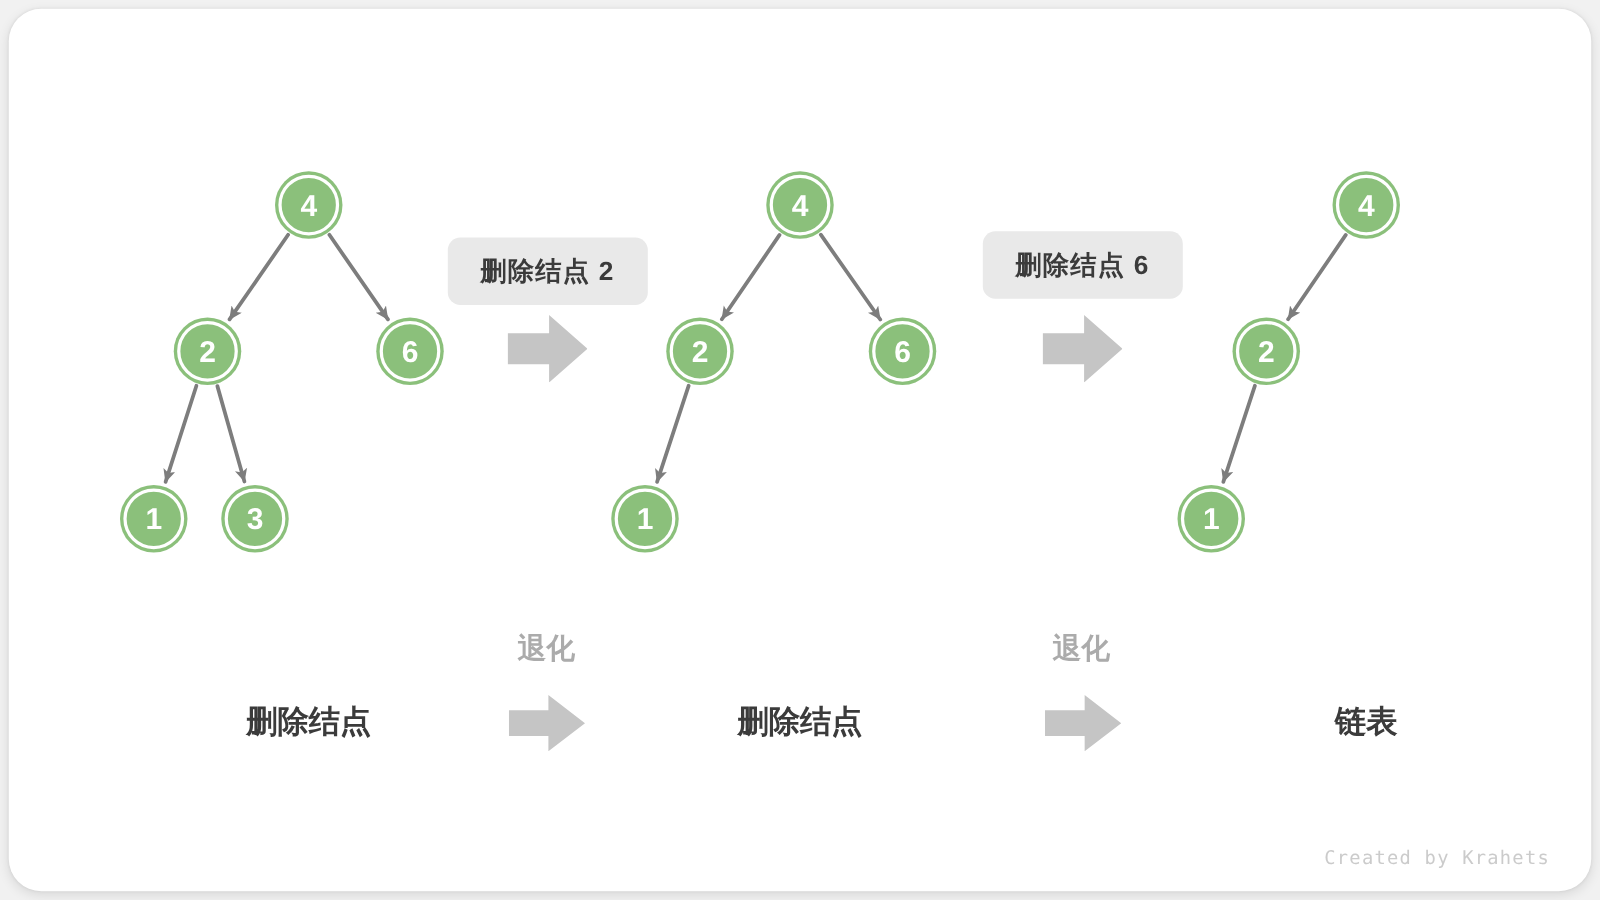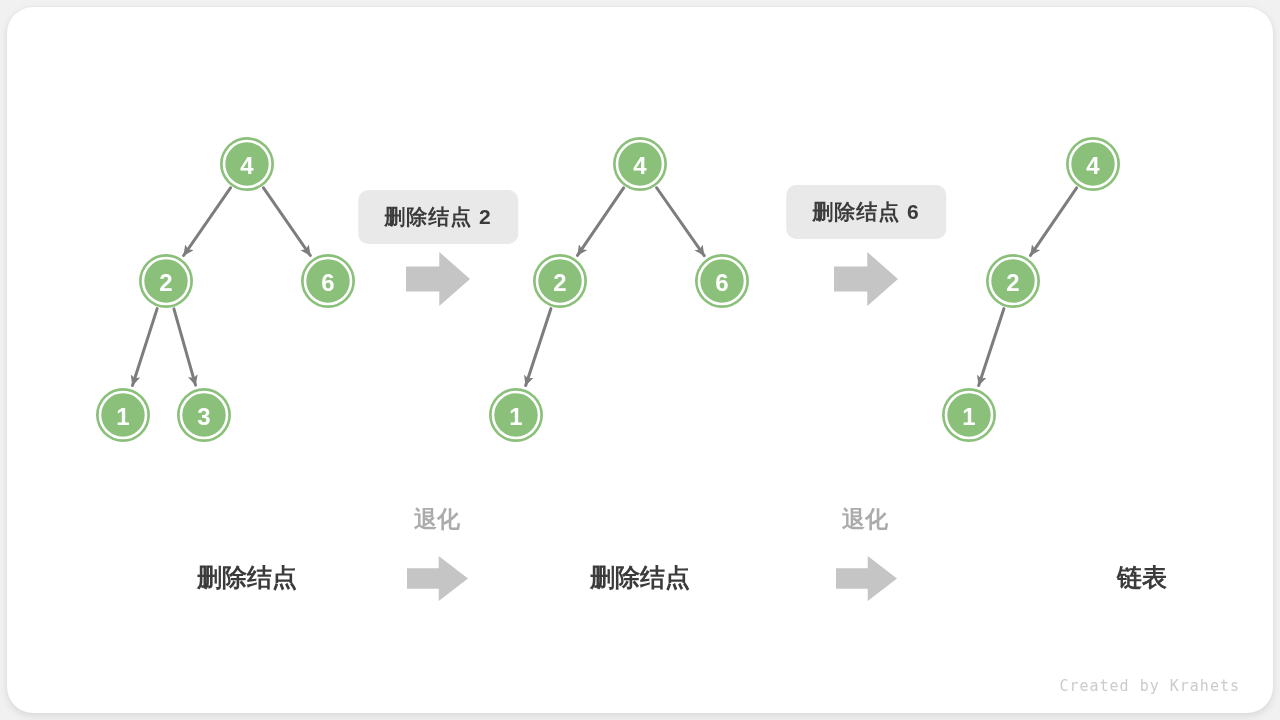--- a/index.html
+++ b/index.html
@@ -34,21 +34,21 @@
   .arrow-bottom-1{left:407px;top:556px;width:61px;height:45px;}
   .arrow-bottom-2{left:836px;top:556px;width:61px;height:45px;}
   .degrade{position:absolute;transform:translate(-50%,-50%);color:var(--degrade-text);
            font-weight:bold;font-size:23px;white-space:nowrap;}
   .degrade-1{left:437px;top:519px;}
   .degrade-2{left:865px;top:519px;}
   .stage{position:absolute;transform:translate(-50%,-50%);color:var(--stage-text);
          font-weight:bold;font-size:25px;white-space:nowrap;}
   .stage-1{left:247px;top:577px;}
   .stage-2{left:640px;top:577px;}
-  .stage-3{left:1142px;top:577px;}
+  .stage-3{left:1093px;top:577px;}
   .credit{position:absolute;right:40px;top:677px;color:var(--credit-text);
           font-family:"DejaVu Sans Mono",monospace;font-size:15px;letter-spacing:1px;margin-left:33px;}
 </style>
 </head>
 <body>
 
 <div class="page">
   <div class="card"></div>
 
   <svg id="diagram-svg" viewBox="0 0 1280 720" xmlns="http://www.w3.org/2000/svg">

